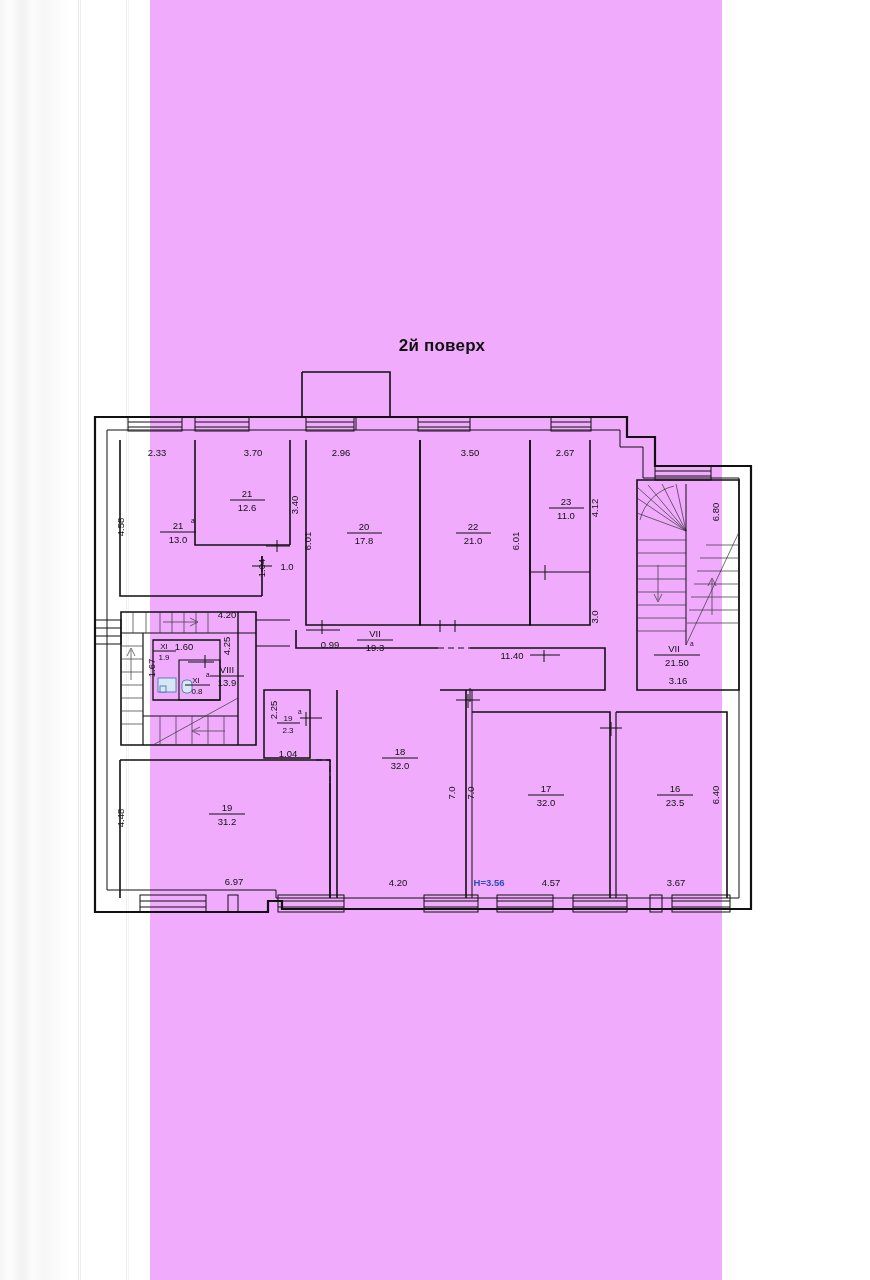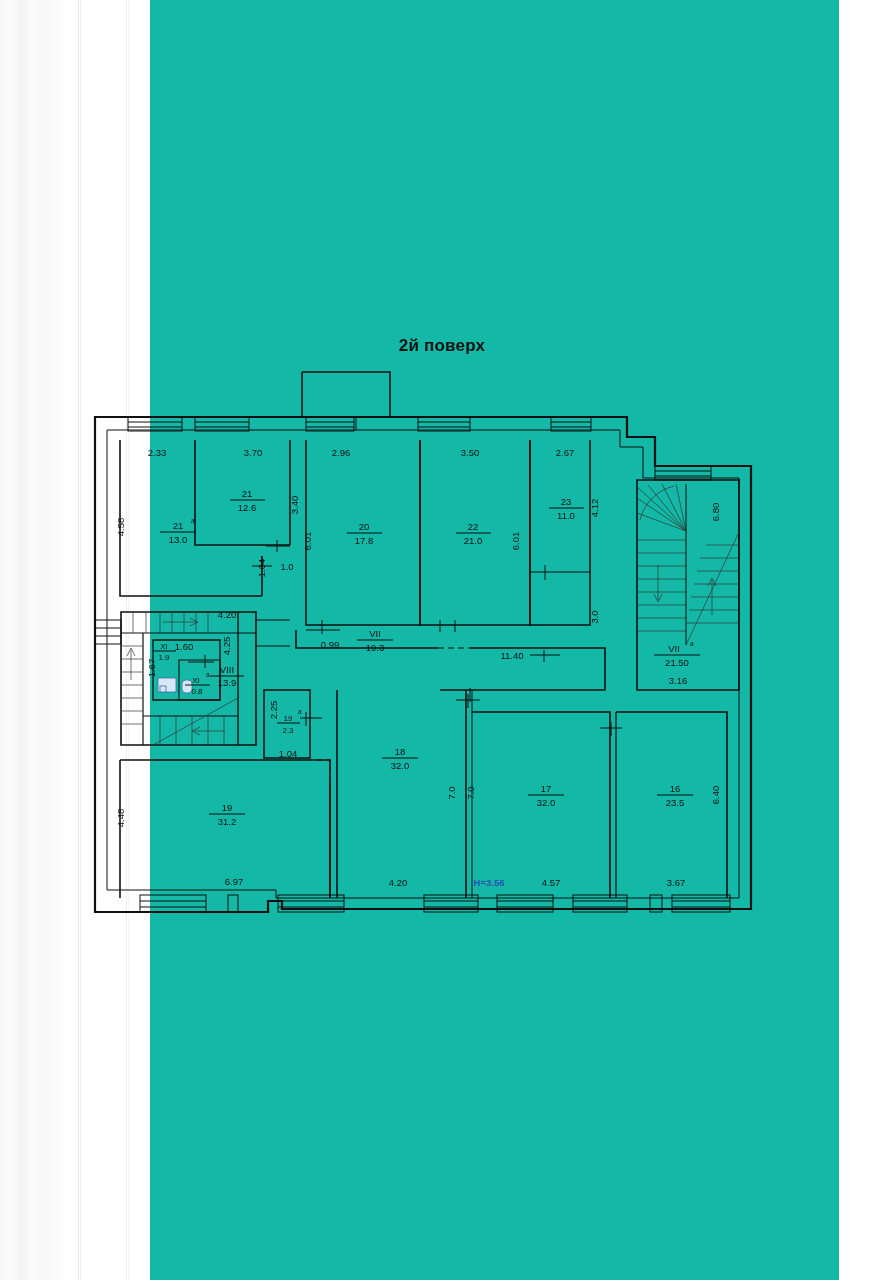--- a/index.html
+++ b/index.html
@@ -1,17 +1,17 @@
 <!DOCTYPE html>
 <html><head>
 <meta charset="utf-8">
 <style>
   html,body{margin:0;padding:0;background:#fff;}
   body{width:870px;height:1280px;font-family:"Liberation Sans",sans-serif;overflow:hidden;position:relative;}
-  #page{position:absolute;left:0;top:0;width:839px;height:1280px;background:#14b8a6;}
+  #page{position:absolute;left:0;top:0;width:722px;height:1280px;background:#f0abfc;}
   
   .scanband{position:absolute;top:0;left:0;width:150px;height:1280px;
     background:linear-gradient(90deg,#f6f6f6 0px,#fdfdfd 10px,#f2f2f2 22px,#fbfbfb 32px,#f7f7f7 45px,#ffffff 70px,#ffffff 150px);
     pointer-events:none;}
   .scanline{position:absolute;top:0;width:1px;height:1280px;background:#eeeeee;}
   #title{position:absolute;left:352px;top:336px;width:180px;text-align:center;
      font-size:17px;font-weight:bold;color:#111;letter-spacing:.2px;}
   svg#plan{position:absolute;left:0;top:0;width:870px;height:1280px;}
   text{font-family:"Liberation Sans",sans-serif;fill:#111;}
   .lbl{font-size:9.5px;text-anchor:middle;}

